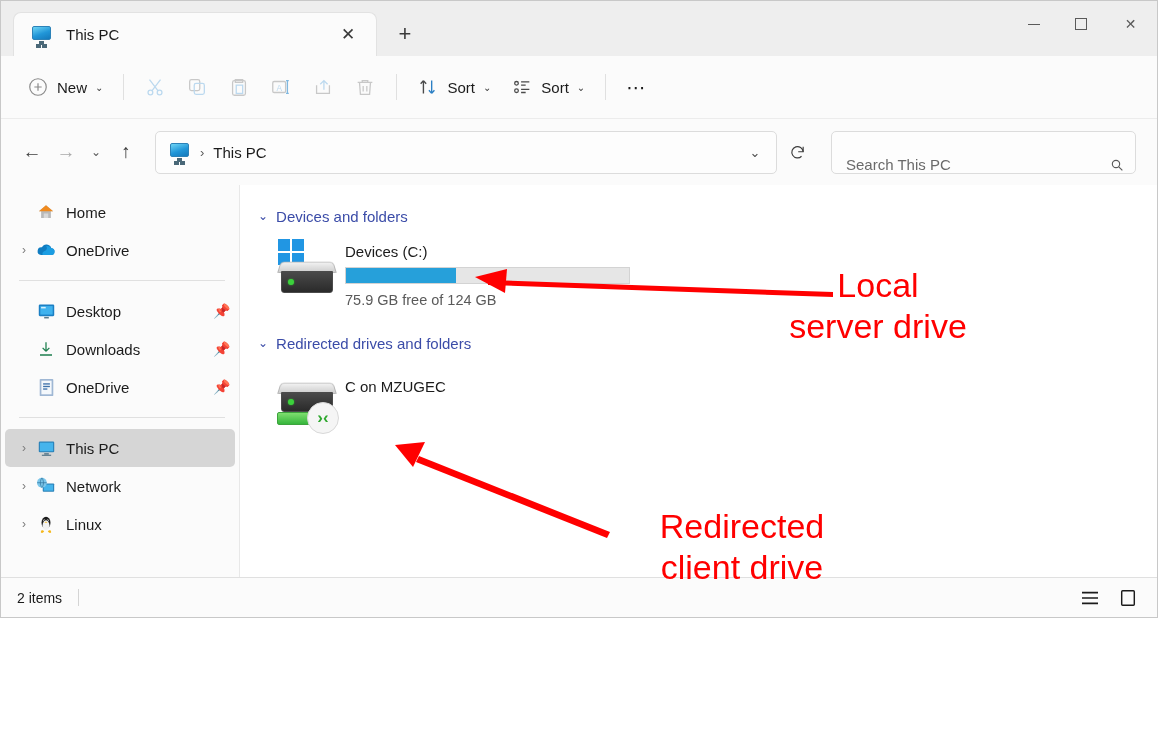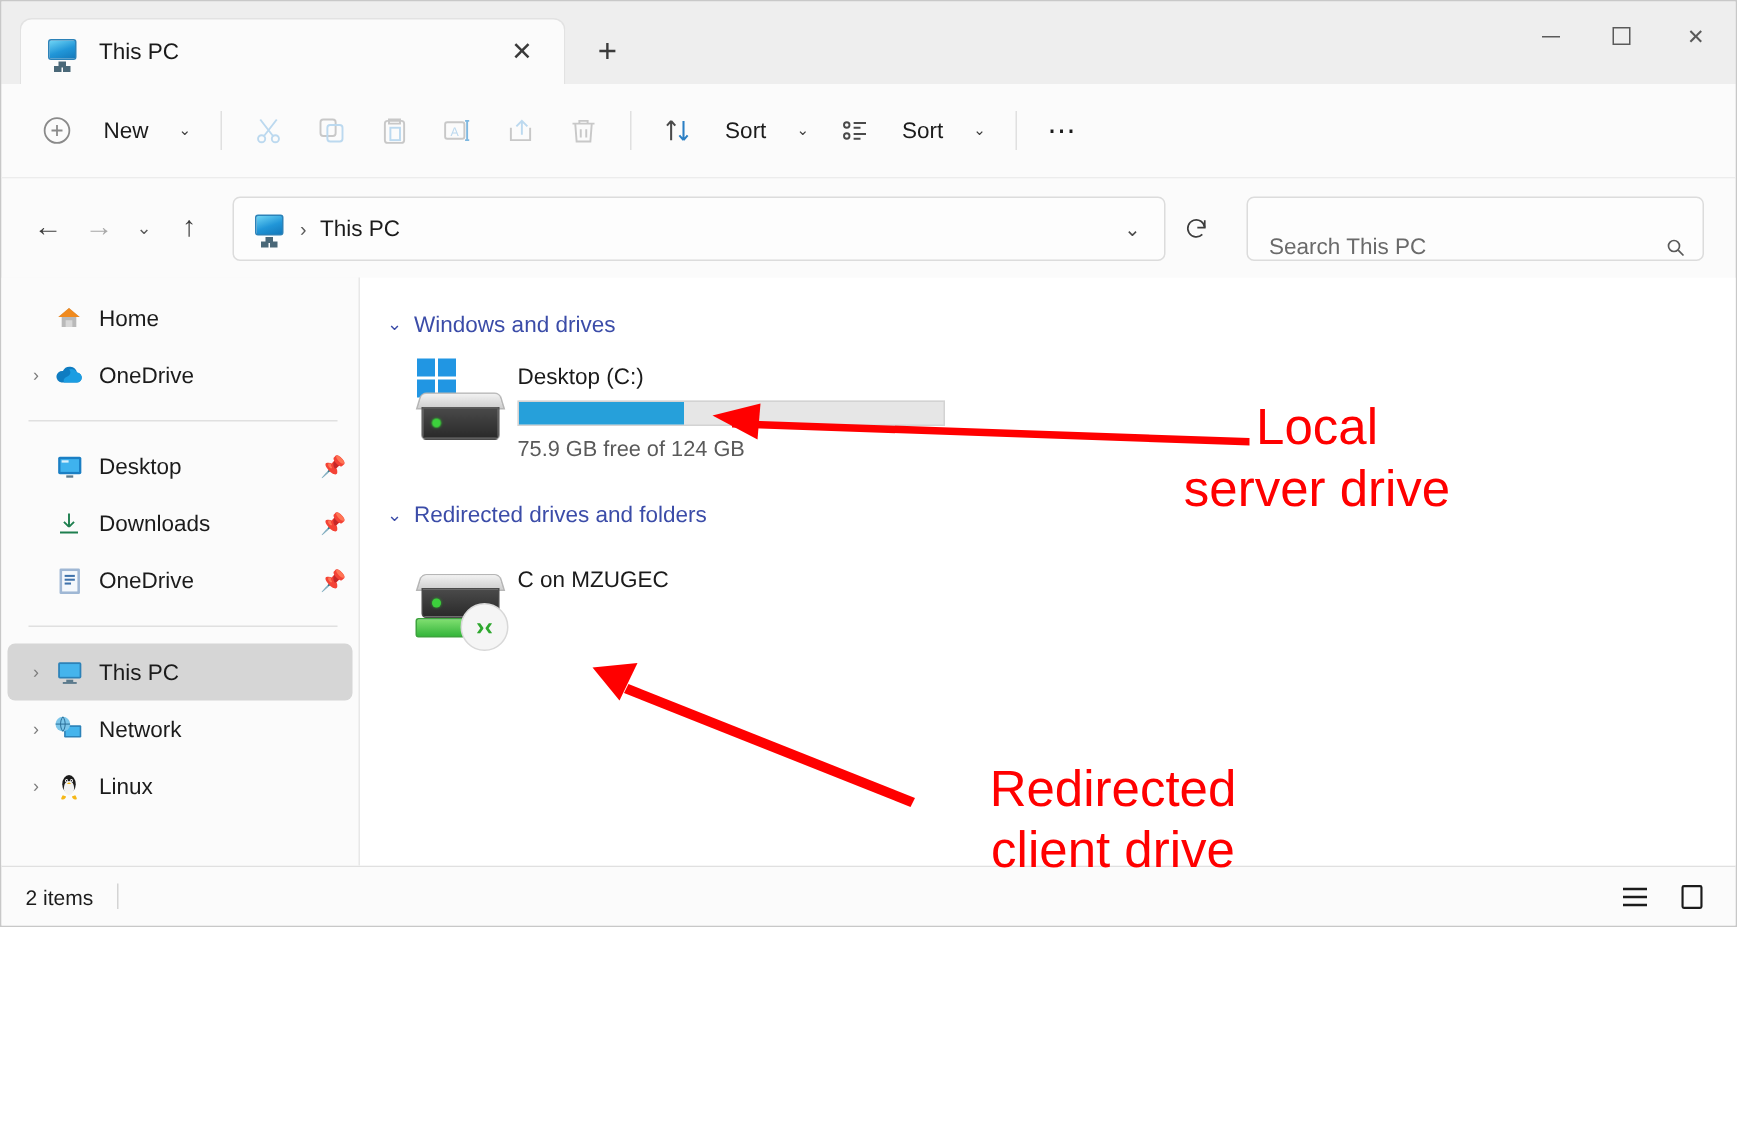--- a/index.html
+++ b/index.html
@@ -73,21 +73,21 @@
   
   .commandbar {
     height: 63px; background: #fbfbfb;
     display: flex; align-items: center;
     padding: 0 16px;
     border-bottom: 1px solid #ececec;
     flex: none;
   }
   .cb-btn {
     height: 36px; display: flex; align-items: center;
-    padding: 0 10px; border-radius: 5px; gap: 20px;
+    padding: 0 10px; border-radius: 5px; gap: 8px;
     color: #9a9a9a; font-size: 15px;
   }
   .cb-btn.enabled { color: #1b1b1b; }
   .cb-sep { width: 1px; height: 26px; background: #e0e0e0; margin: 0 10px; }
   .chev { font-size: 10px; color: #8a8a8a; }
   .cb-btn.enabled .chev { color: #3a3a3a; }
   .ico { width: 22px; height: 22px; display: block; }
 
   
   .addressbar {
@@ -473,37 +473,37 @@
         </span>
         <span class="nav-label">Linux</span>
         <span class="pin"></span>
       </div>
     </div>
 
     <div class="content">
 
       <div class="group-head">
         <span class="group-chev">⌄</span>
-        <span class="group-title">Windows and drives</span>
+        <span class="group-title">Devices and folders</span>
       </div>
 
       <div class="drive-row">
         <div class="drive-ico">
           <span class="win-logo">
               <i></i>
               <i></i>
               <i></i>
               <i></i>
             </span>
           <span class="hdd-top"></span>
             <span class="hdd-body"></span>
             <span class="hdd-led"></span>
         </div>
         <div class="drive-info">
-          <div class="drive-name">Desktop (C:)</div>
+          <div class="drive-name">Devices (C:)</div>
           <div class="bar-track">
             <div class="bar-fill" id="fill-0" style="width: 39%;"></div>
           </div>
           <div class="drive-free">75.9 GB free of 124 GB</div>
         </div>
       </div>
 
       <div class="group-head" style="margin-top:22px;">
         <span class="group-chev">⌄</span>
         <span class="group-title">Redirected drives and folders</span>

